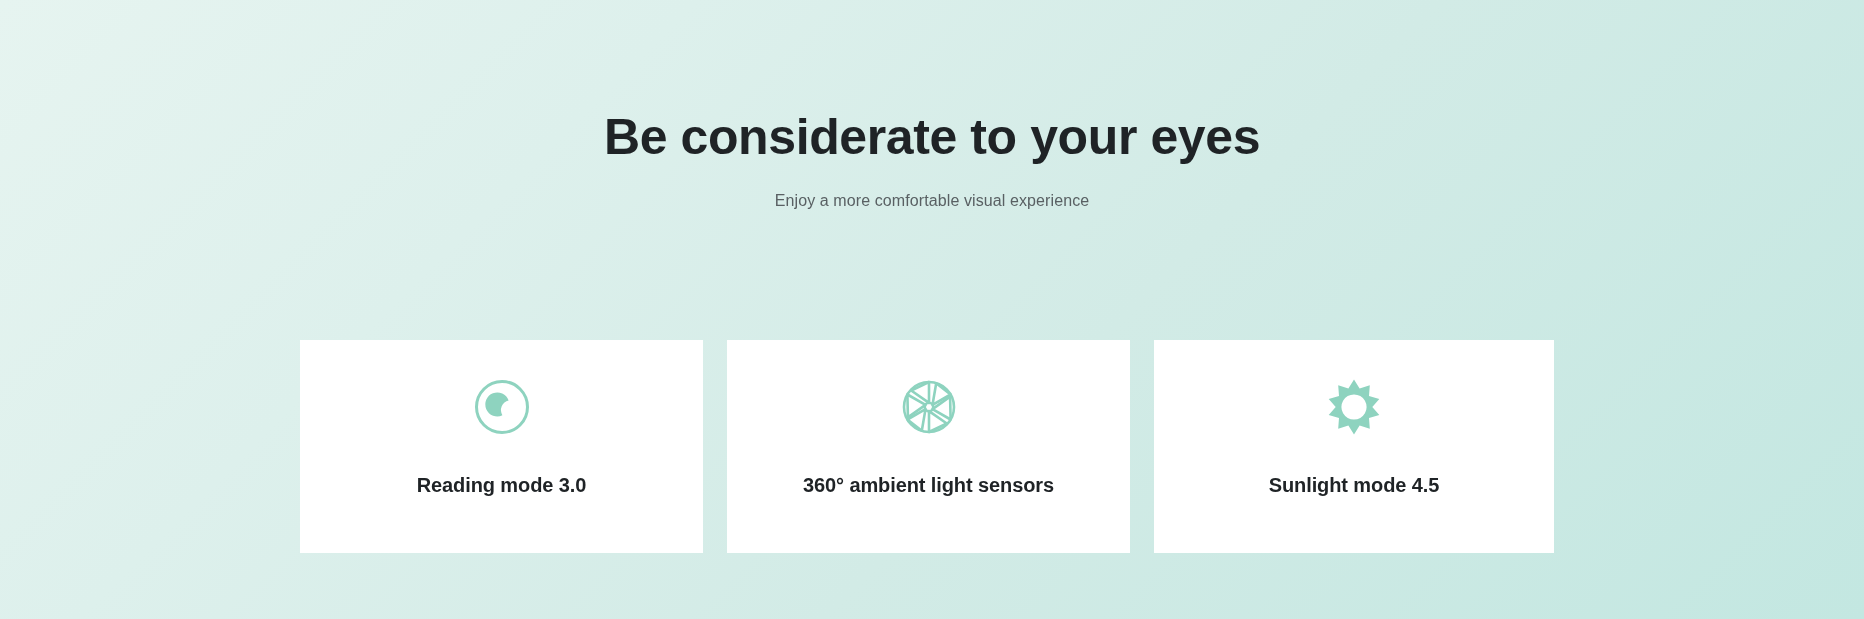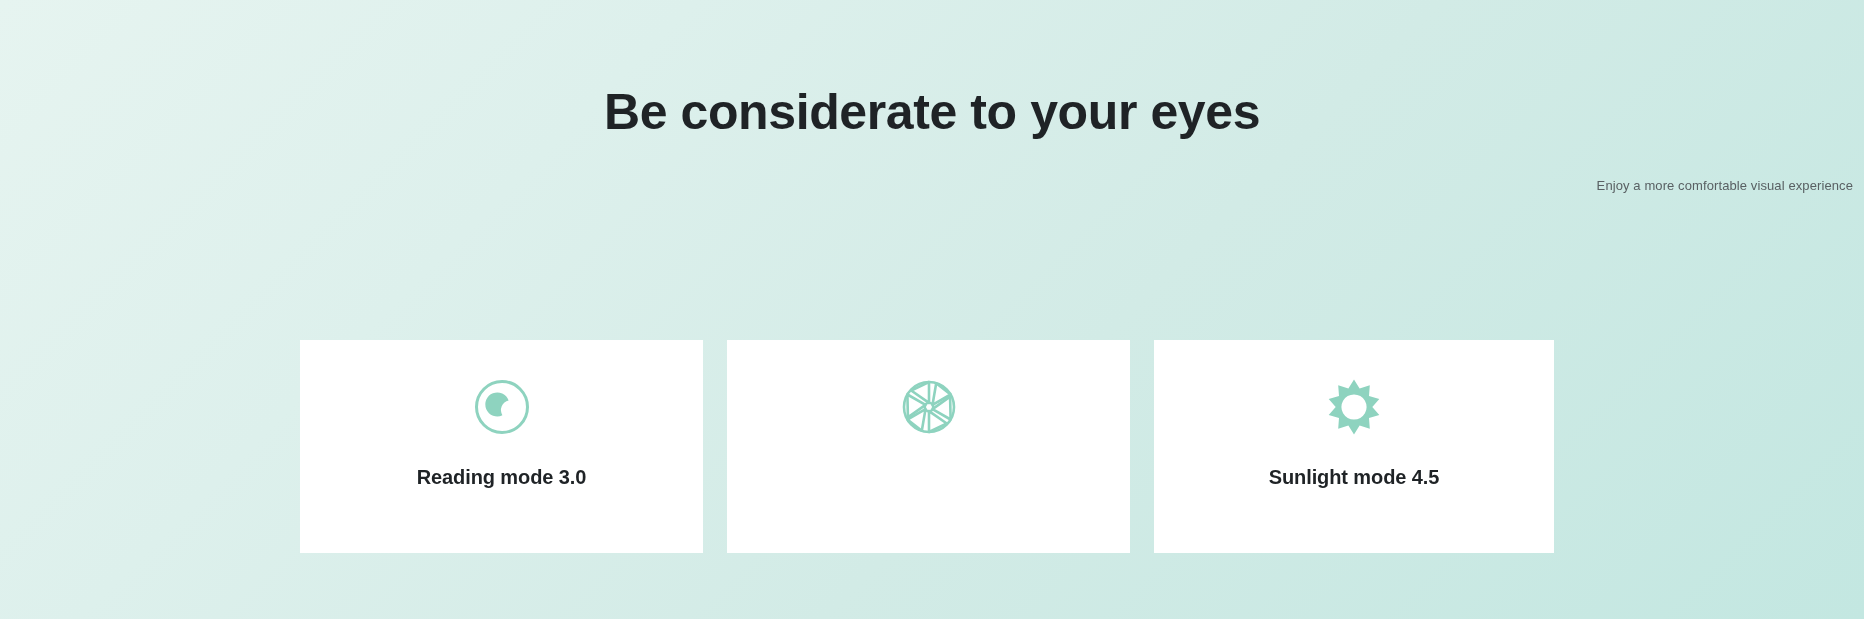--- a/index.html
+++ b/index.html
@@ -27,37 +27,36 @@
     align-items: center;
   }
 
   
   .heading-block {
     width: 100%;
     text-align: center;
   }
   .hero-title {
     margin: 0;
-    padding-top: 84px;
+    padding-top: 109px;
     font-size: 50px;
     line-height: 1.12;
     font-weight: 700;
     letter-spacing: -0.4px;
     color: #1f2326;
     font-family: "Liberation Sans", sans-serif;
   }
   .hero-subtitle {
-    margin: 11px;
+    margin: 0;
     padding-top: 27px;
-    font-size: 13px;
+    font-size: 16px;
     font-weight: 400;
     letter-spacing: 0.1px;
     color: #596063;
     font-family: "Liberation Sans", sans-serif;
-    text-align: right;
   }
 
   
   .card-row {
     position: absolute;
     top: 340px;
     left: 300px;
     width: 1254px;
     height: 213px;
     display: flex;
@@ -66,20 +65,21 @@
   }
   .feature-card {
     width: 403px;
     height: 213px;
     background: #ffffff;
     display: flex;
     flex-direction: column;
     align-items: center;
     justify-content: flex-start;
     box-sizing: border-box;
+    gap: 8px;
   }
   .feature-card:last-child {
     width: 400px;
   }
 
   .card-icon {
     margin-top: 38px;
     width: 58px;
     height: 58px;
     display: block;
@@ -134,20 +134,21 @@
             <circle cx="29" cy="29" r="4.2"></circle>
             <path d="M29 4 L29 24.9 L11.2 12.5 Z"></path>
             <path d="M50.6 16.5 L32.5 26.9 L36.2 5.2 Z"></path>
             <path d="M50.6 41.5 L32.5 31.1 L50.1 18.6 Z"></path>
             <path d="M29 54 L29 33.1 L46.8 45.5 Z"></path>
             <path d="M7.4 41.5 L25.5 31.1 L21.8 52.8 Z"></path>
             <path d="M7.4 16.5 L25.5 26.9 L7.9 39.4 Z"></path>
           </g>
         </svg>
       </span>
+      <div class="card-label">360° ambient light sensors</div>
     </div>
 
     <div class="feature-card">
       <span class="card-icon">
         <svg viewBox="0 0 58 58" xmlns="http://www.w3.org/2000/svg" aria-hidden="true">
           <path fill="#8ed3bf" fill-rule="evenodd" d="M29 1.5 L34.6 10.6 L44.8 7.2 L44.0 17.9 L54.3 21.0 L47.3 29.0
                    L54.3 37.0 L44.0 40.1 L44.8 50.8 L34.6 47.4 L29 56.5
                    L23.4 47.4 L13.2 50.8 L14.0 40.1 L3.7 37.0 L10.7 29.0
                    L3.7 21.0 L14.0 17.9 L13.2 7.2 L23.4 10.6 Z
                    M29 16.4 a12.6 12.6 0 1 0 0.01 0 Z"></path>

